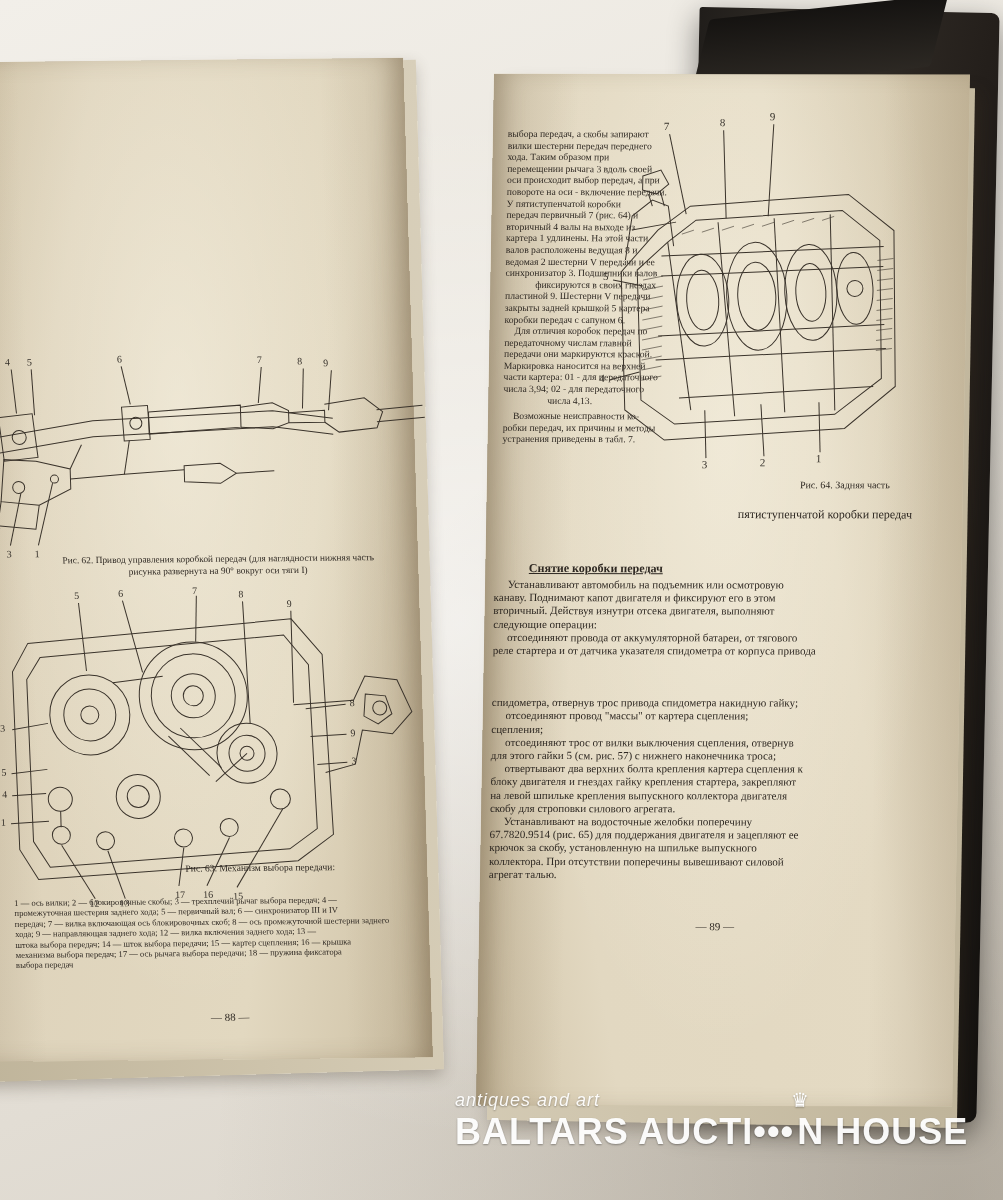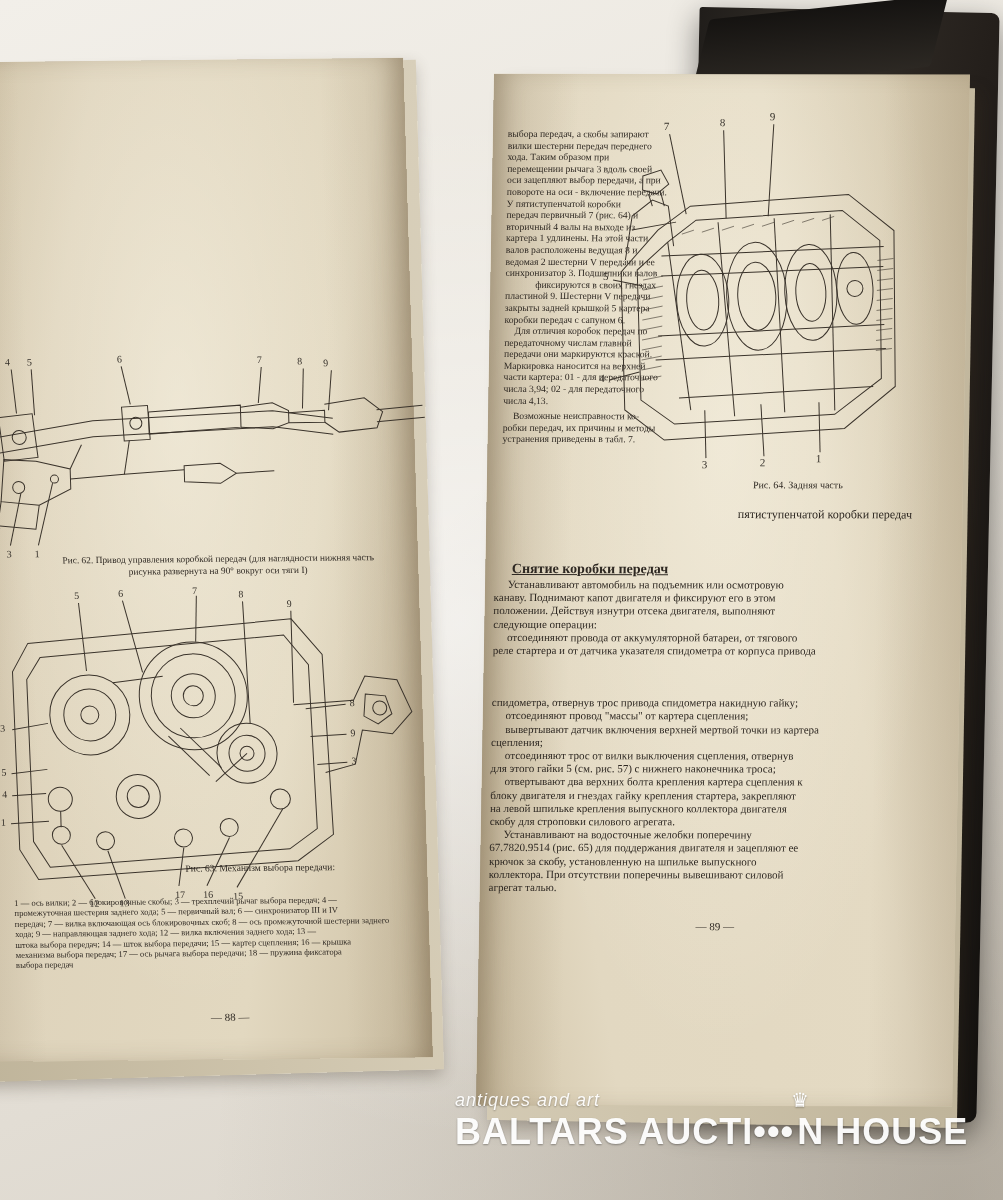--- a/index.html
+++ b/index.html
@@ -246,40 +246,40 @@
 
   <div class="blk lp center pgnum" style="left:120px;top:1012px;width:220px;">— 88 —</div>
 
   <div class="page page-right"></div>
 
   <div class="rp" style="left:508px;top:128px;width:178px;">
     <div class="blk small" style="position:relative;">выбора передач, а скобы запирают</div>
     <div class="blk small" style="position:relative;">вилки шестерни передач переднего</div>
     <div class="blk small" style="position:relative;">хода. Таким образом при</div>
     <div class="blk small" style="position:relative;">перемещении рычага 3 вдоль своей</div>
-    <div class="blk small" style="position:relative;">оси зацепляют выбор передачи, а при</div>
+    <div class="blk small" style="position:relative;">оси происходит выбор передач, а при</div>
     <div class="blk small" style="position:relative;">повороте на оси - включение передачи.</div>
     <div class="blk small" style="position:relative;">У пятиступенчатой коробки</div>
     <div class="blk small" style="position:relative;">передач первичный 7 (рис. 64) и</div>
     <div class="blk small" style="position:relative;">вторичный 4 валы на выходе из</div>
     <div class="blk small" style="position:relative;">картера 1 удлинены. На этой части</div>
     <div class="blk small" style="position:relative;">валов расположены ведущая 8 и</div>
     <div class="blk small" style="position:relative;">ведомая 2 шестерни V передачи и ее</div>
     <div class="blk small" style="position:relative;">синхронизатор 3. Подшипники валов</div>
     <div class="blk small" style="position:relative;margin-left:30px;">фиксируются в своих гнездах</div>
     <div class="blk small" style="position:relative;">пластиной 9. Шестерни V передачи</div>
     <div class="blk small" style="position:relative;">закрыты задней крышкой 5 картера</div>
     <div class="blk small" style="position:relative;">коробки передач с сапуном 6.</div>
     <div class="blk small" style="position:relative;text-indent:10px;">Для отличия коробок передач по</div>
     <div class="blk small" style="position:relative;">передаточному числам главной</div>
     <div class="blk small" style="position:relative;">передачи они маркируются краской.</div>
     <div class="blk small" style="position:relative;">Маркировка наносится на верхней</div>
     <div class="blk small" style="position:relative;">части картера: 01 - для передаточного</div>
     <div class="blk small" style="position:relative;">числа 3,94; 02 - для передаточного</div>
-    <div class="blk small" style="position:relative;">числа 4,13.</div>
+    <div class="blk small" style="position:relative;margin-left:44px;">числа 4,13.</div>
     <div class="blk small" style="position:relative;text-indent:10px;margin-top:4px;">Возможные неисправности ко-</div>
     <div class="blk small" style="position:relative;">робки передач, их причины и методы</div>
     <div class="blk small" style="position:relative;">устранения приведены в табл. 7.</div>
   </div>
 
   <div class="fig rp" style="left:600px;top:110px;">
     <svg width="330" height="360" viewBox="0 0 330 360">
       <g class="ln">
         <path d="M28 150 L34 106 L54 90 L70 96 L76 136"></path>
         <path d="M44 66 L62 60 L70 74 L58 84 L44 80 Z"></path>
@@ -327,35 +327,34 @@
           <text x="170" y="10">9</text>
         <text x="6" y="170">5</text>
           <text x="4" y="272">4</text>
         <text x="108" y="358">3</text>
           <text x="166" y="356">2</text>
           <text x="222" y="352">1</text>
       </g>
     </svg>
   </div>
 
-  <div class="blk rp center" style="left:673px;top:478px;width:250px;font-size:10px;">Рис. 64. Задняя часть</div>
+  <div class="blk rp center" style="left:720px;top:478px;width:250px;font-size:10px;">Рис. 64. Задняя часть</div>
   <div class="blk rp center" style="left:680px;top:508px;width:290px;font-size:12px;">пятиступенчатой коробки передач</div>
 
-  <div class="blk rp bold ul" style="left:512px;top:562px;width:250px;font-size:14px;">Снятие коробки передач</div>
+  <div class="blk rp bold ul" style="left:529px;top:562px;width:250px;font-size:12px;">Снятие коробки передач</div>
 
   <div class="rp" style="left:494px;top:578px;width:452px;">
     <div class="blk" style="position:relative;text-indent:14px;">Устанавливают автомобиль на подъемник или осмотровую</div>
     <div class="blk" style="position:relative;">канаву. Поднимают капот двигателя и фиксируют его в этом</div>
-    <div class="blk" style="position:relative;">положении. Действуя изнутри отсека двигателя, выполняют</div>
+    <div class="blk" style="position:relative;">вторичный. Действуя изнутри отсека двигателя, выполняют</div>
     <div class="blk" style="position:relative;">следующие операции:</div>
     <div class="blk" style="position:relative;text-indent:14px;">отсоединяют провода от аккумуляторной батареи, от тягового</div>
     <div class="blk" style="position:relative;">реле стартера и от датчика указателя спидометра от корпуса привода</div>
     <div class="blk" style="position:relative;margin-top:39px;">спидометра, отвернув трос привода спидометра накидную гайку;</div>
     <div class="blk" style="position:relative;text-indent:14px;">отсоединяют провод "массы" от картера сцепления;</div>
-    <div class="blk" style="position:relative;text-indent:14px;">вывертывают датчик включения верхней мертвой точки из картера</div>
     <div class="blk" style="position:relative;">сцепления;</div>
     <div class="blk" style="position:relative;text-indent:14px;">отсоединяют трос от вилки выключения сцепления, отвернув</div>
     <div class="blk" style="position:relative;">для этого гайки 5 (см. рис. 57) с нижнего наконечника троса;</div>
     <div class="blk" style="position:relative;text-indent:14px;">отвертывают два верхних болта крепления картера сцепления к</div>
     <div class="blk" style="position:relative;">блоку двигателя и гнездах гайку крепления стартера, закрепляют</div>
     <div class="blk" style="position:relative;">на левой шпильке крепления выпускного коллектора двигателя</div>
     <div class="blk" style="position:relative;">скобу для строповки силового агрегата.</div>
     <div class="blk" style="position:relative;text-indent:14px;">Устанавливают на водосточные желобки поперечину</div>
     <div class="blk" style="position:relative;">67.7820.9514 (рис. 65) для поддержания двигателя и зацепляют ее</div>
     <div class="blk" style="position:relative;">крючок за скобу, установленную на шпильке выпускного</div>

